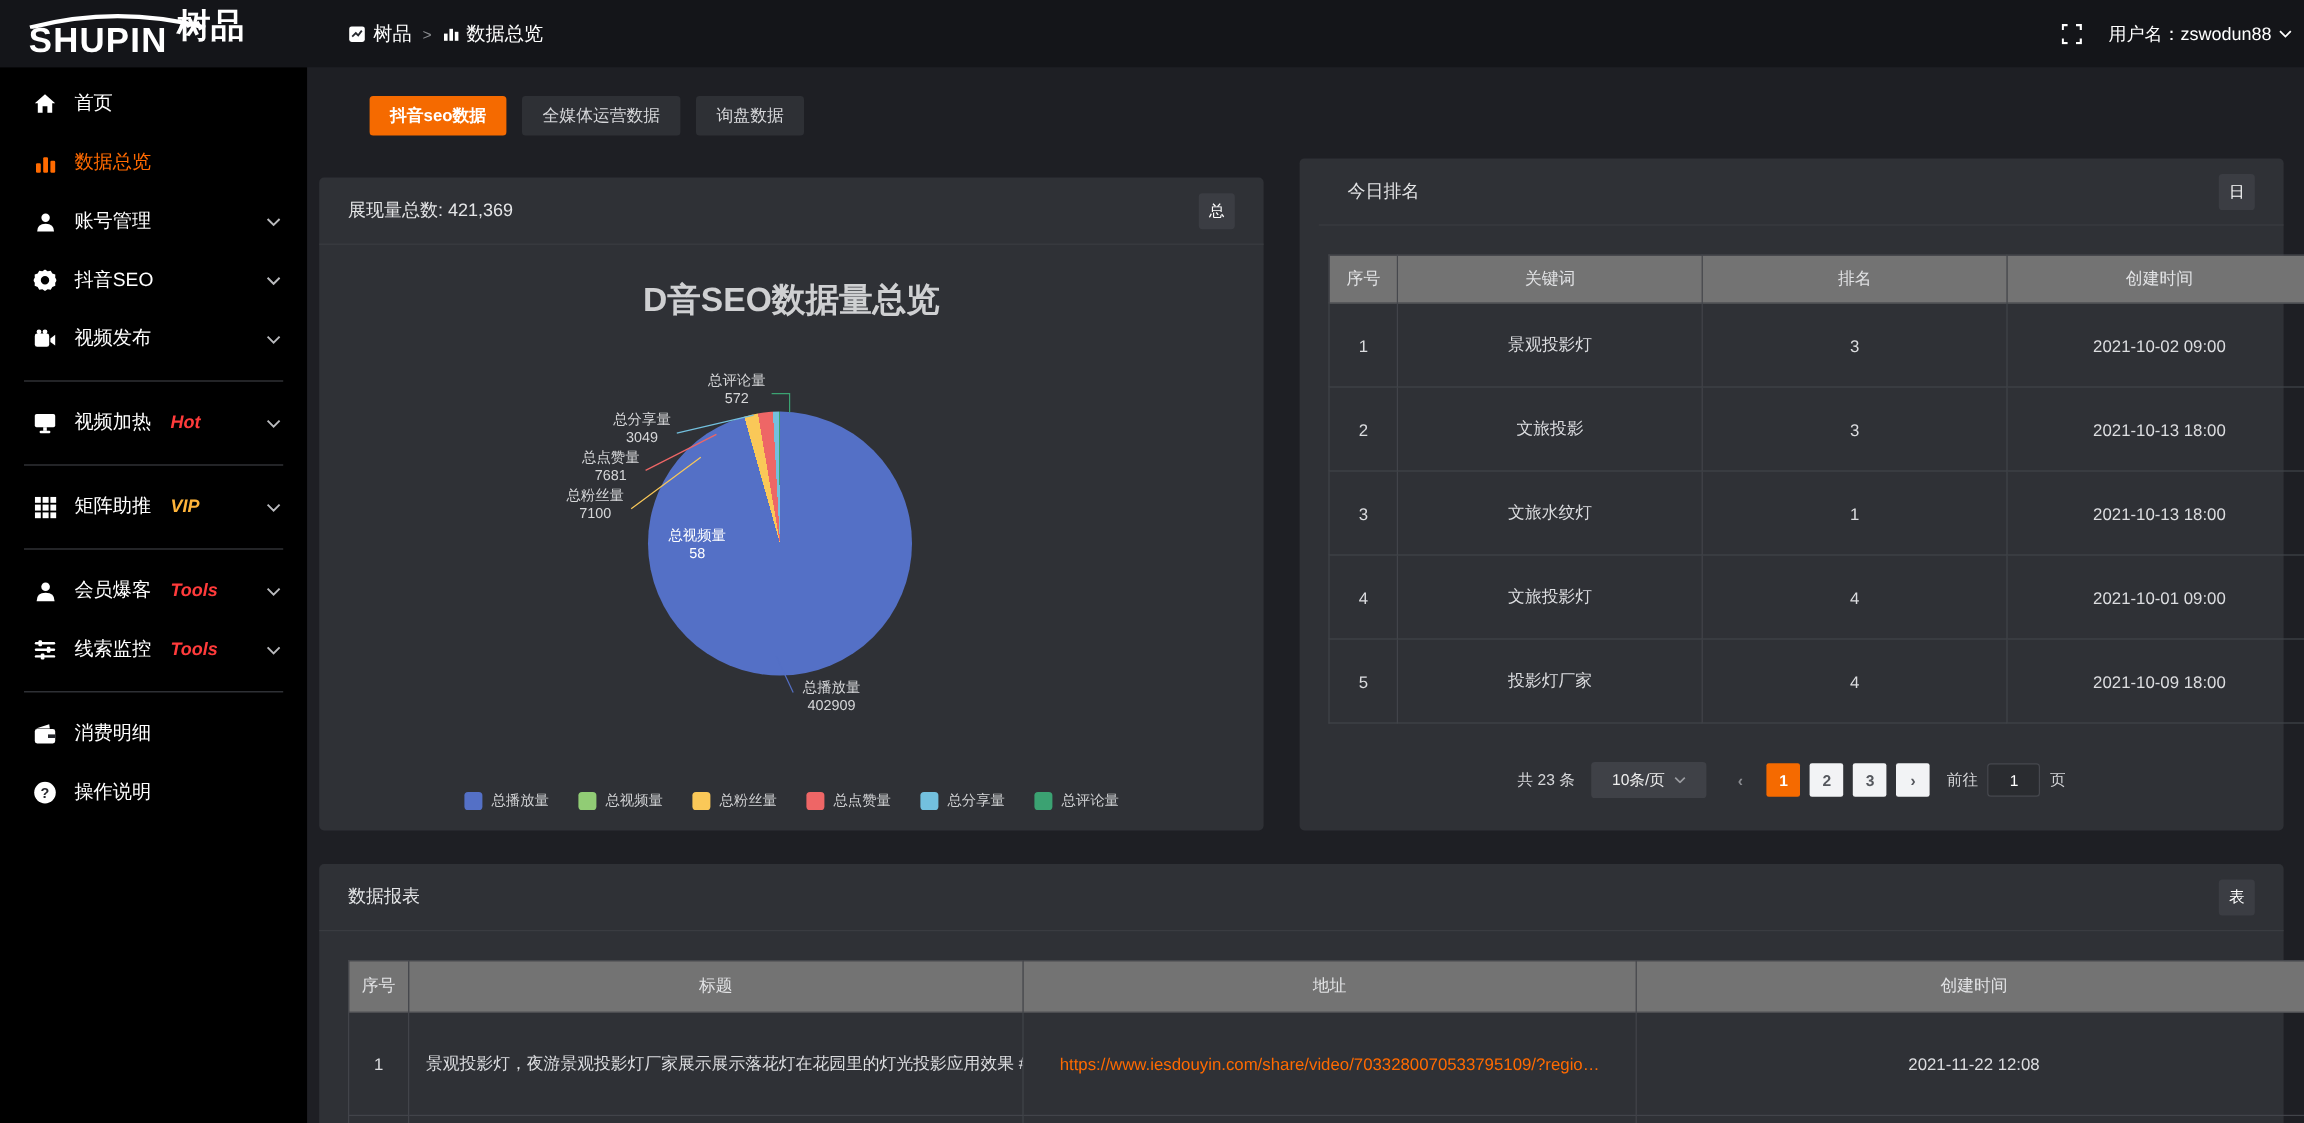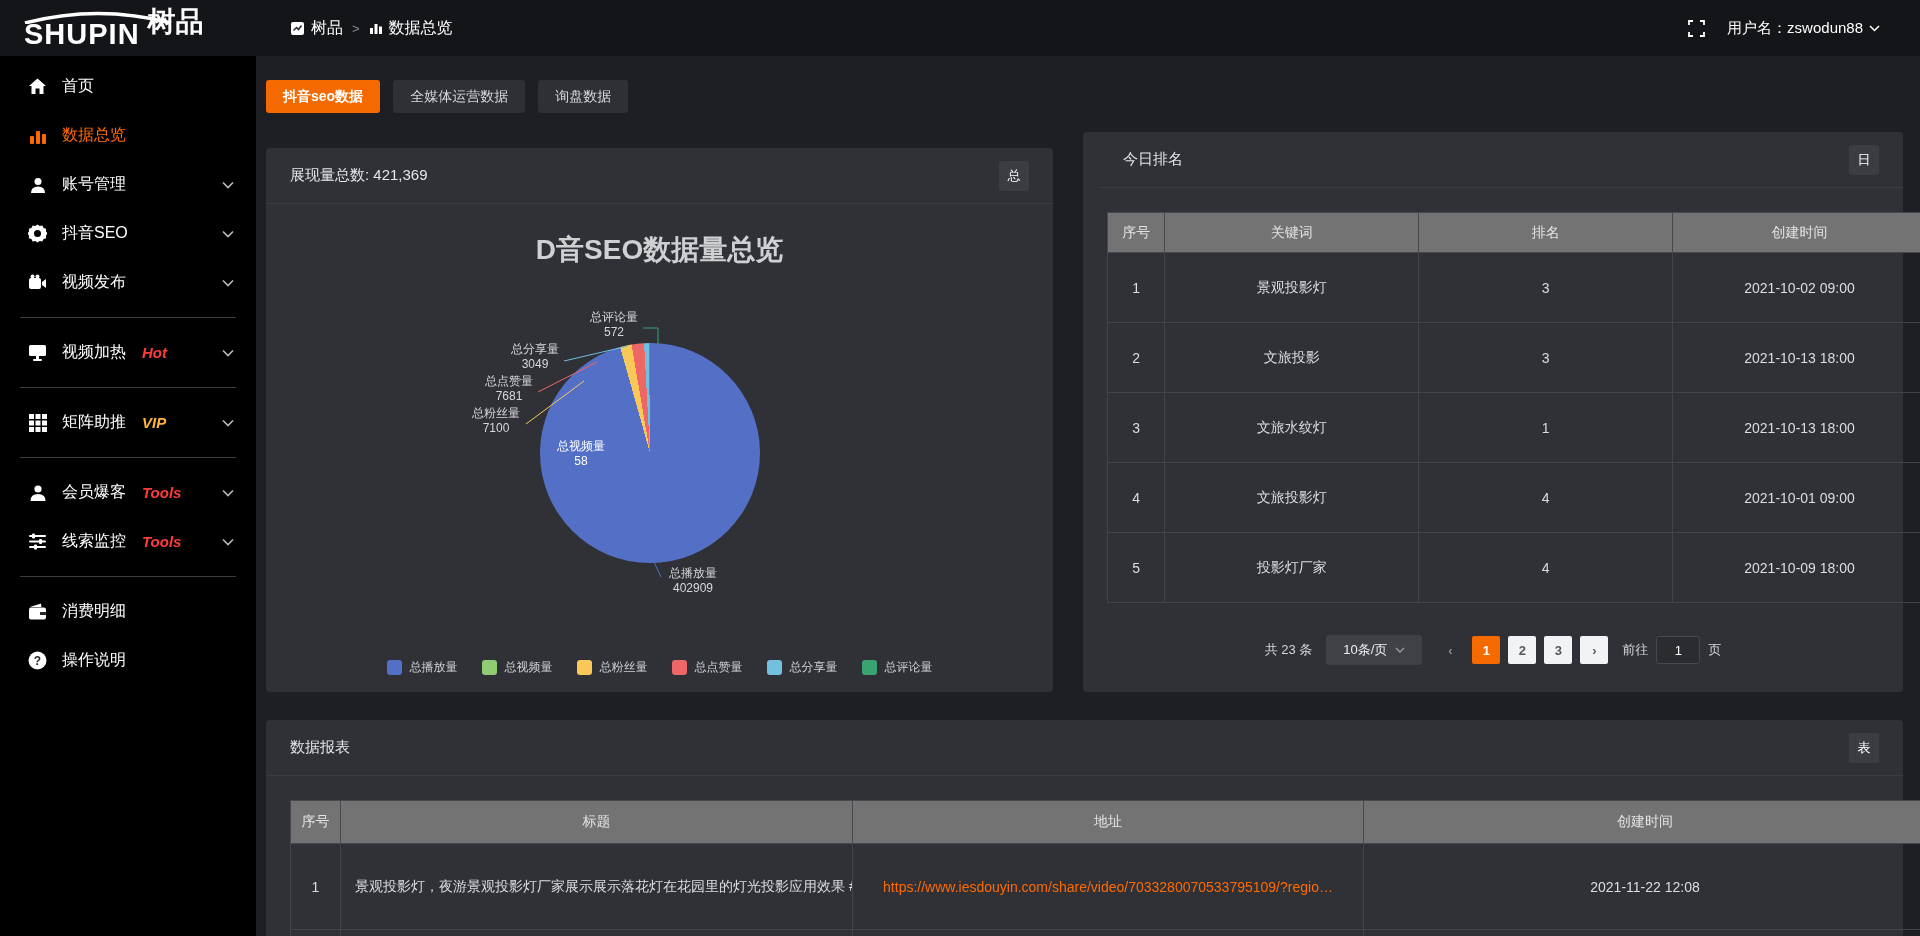--- a/index.html
+++ b/index.html
@@ -12,42 +12,42 @@
   
   .topbar { position:absolute; top:0; left:0; width:1920px; height:56px;
     background:#141519; display:flex; align-items:center; z-index:20; }
   .logo { width:256px; padding-left:24px; display:flex; align-items:flex-start; position:relative; }
   .logo-arc { position:absolute; left:22px; top:2px; }
   .logo-en { font-size:29px; font-weight:800; color:#fff; letter-spacing:1px; line-height:1; padding-top:12px; }
   .logo-cn { font-size:28px; font-weight:800; color:#fff; margin-left:8px; line-height:1; }
   .breadcrumb { display:flex; align-items:center; margin-left:34px; font-size:16px; color:#fff; gap:9px; }
   .breadcrumb .sep { color:#8a8c90; font-size:13px; }
   .crumb { display:flex; align-items:center; gap:6px; cursor:pointer; }
-  .topbar-right { margin-left:auto; display:flex; align-items:center; gap:22px; padding-right:40px; color:#fff; font-size:15px; }
+  .topbar-right { margin-left:auto; display:flex; align-items:center; gap:22px; padding-right:10px; color:#fff; font-size:15px; }
   .fs-icon { display:flex; cursor:pointer; }
   .user-box { display:flex; align-items:center; gap:6px; cursor:pointer; }
 
   
   .sidebar { position:absolute; top:56px; left:0; width:256px; bottom:0;
     background:#000000; padding-top:6px; }
   .menu-item { height:49px; display:flex; align-items:center; padding:0 22px 0 28px;
     color:#fff; font-size:16px; cursor:pointer; }
   .menu-item .mi-icon { width:19px; height:19px; margin-right:15px; flex:0 0 19px; display:flex; align-items:center; justify-content:center; }
   .menu-item.active { color:#ff6a00; }
   .menu-item .badge { font-style:italic; font-weight:bold; font-size:15px; margin-left:16px; }
   .menu-item .chev { margin-left:auto; color:#b9babd; display:flex; }
   .menu-divider { height:1px; background:#3a3c42; margin:10px 20px; }
 
   
   .main { position:absolute; left:256px; top:56px; right:0; bottom:0;
     background:#1e1f24; padding:24px 17px 0 10px; overflow:hidden; }
   .tabs { display:flex; gap:13px; margin-bottom:19px; }
   .tab { height:33px; padding:0 17px; display:flex; align-items:center; font-size:14px;
     border-radius:3px; background:#2e3035; color:#d6d7da; cursor:pointer; }
-  .tab.active { background:#f56a00; color:#fff; font-weight:bold; }
+  .tab.active { background:#f56a00; color:#fff; font-weight:bold;margin-left:42px; }
 
   .row { display:flex; gap:30px; align-items:flex-end; }
   .panel { background:#2f3136; border-radius:4px; position:relative; }
   .panel-header { height:56px; display:flex; align-items:center; justify-content:space-between;
     padding:0 24px; font-size:15px; color:#e4e5e7; border-bottom:1px solid #3a3c41; }
   .corner-btn { width:30px; height:30px; background:#3b3d43; border-radius:3px; color:#fff;
     font-size:13px; display:flex; align-items:center; justify-content:center; cursor:pointer; }
 
   
   .panel-chart { width:787px; height:544px; }

